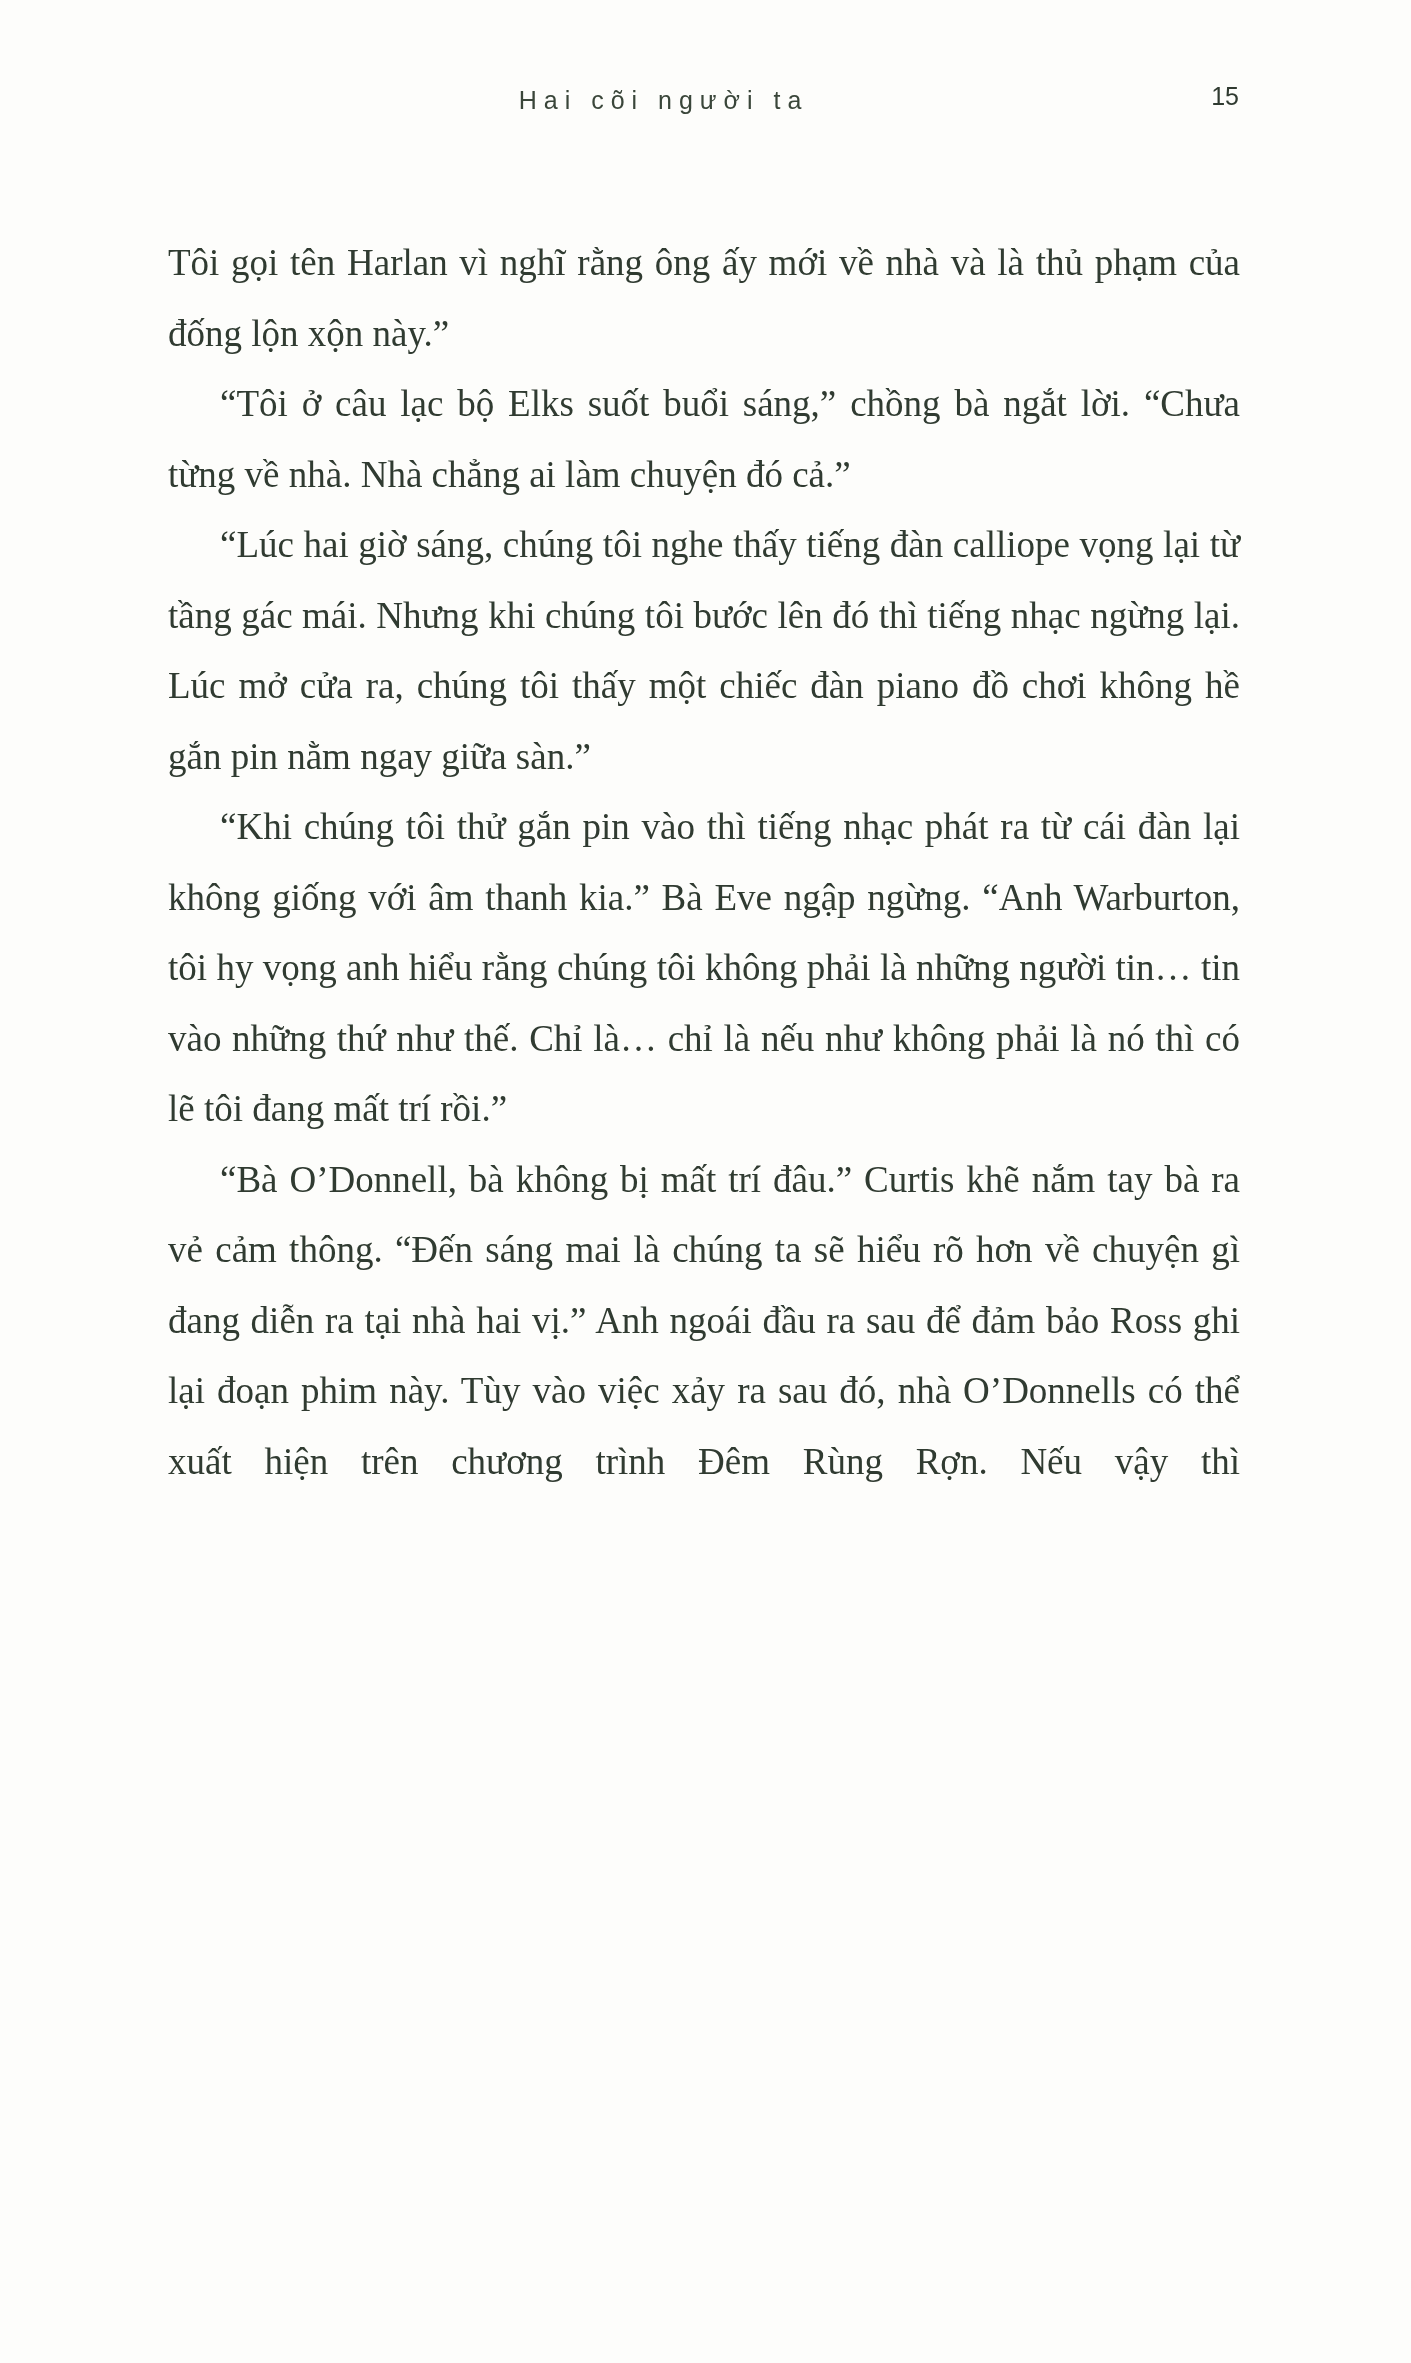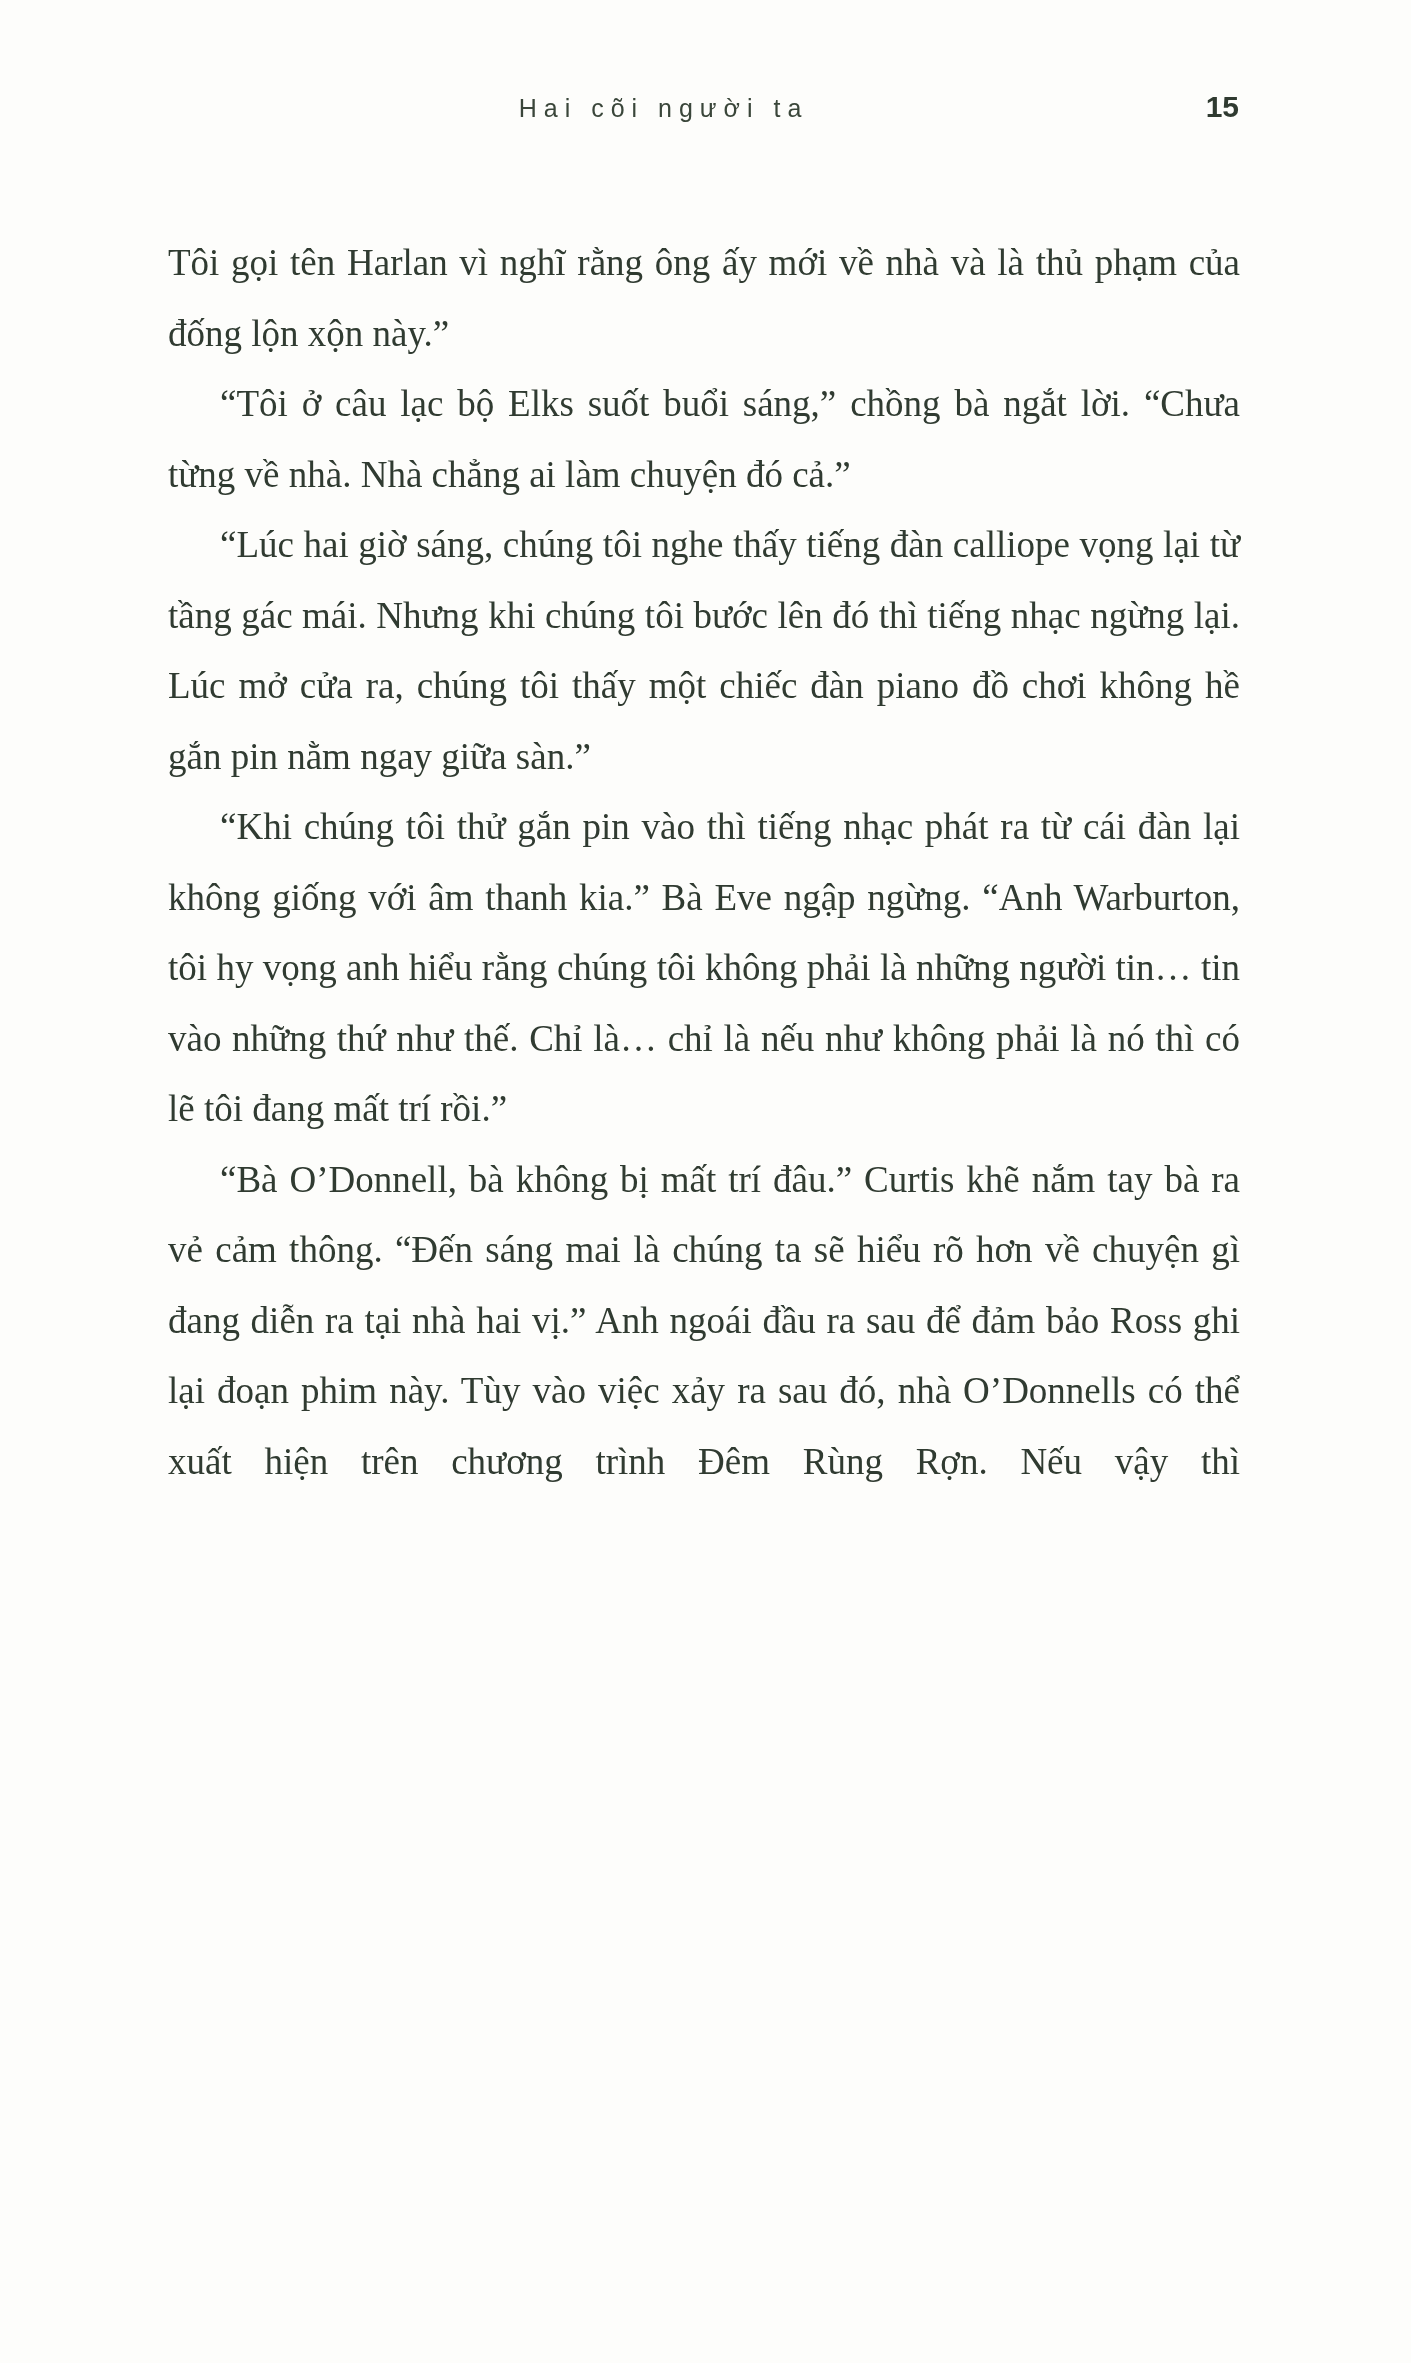--- a/index.html
+++ b/index.html
@@ -12,21 +12,21 @@
     width: 1411px;
     height: 2363px;
     background: #fdfdfb;
     box-sizing: border-box;
     overflow: hidden;
     font-family: "Liberation Serif", serif;
     color: #2f3a30;
   }
   .header {
     position: absolute;
-    top: 94px;
+    top: 86px;
     left: 0;
     right: 0;
     height: 40px;
   }
   .running-title {
     position: absolute;
     left: 0;
     right: 0;
     text-align: center;
     font-family: "Liberation Sans", sans-serif;
@@ -34,22 +34,22 @@
     letter-spacing: 7px;
     color: #3a463a;
     font-weight: 400;
     transform: translateX(-42px);
   }
   .page-number {
     position: absolute;
     right: 172px;
     top: -4px;
     font-family: "Liberation Sans", sans-serif;
-    font-size: 30px;
-    font-weight: 700;
+    font-size: 25px;
+    font-weight: 400;
     color: #2f3a30;
   }
   .body-text {
     position: absolute;
     top: 228px;
     left: 168px;
     width: 1072px;
     font-size: 37px;
     line-height: 70.5px;
     text-align: justify;

